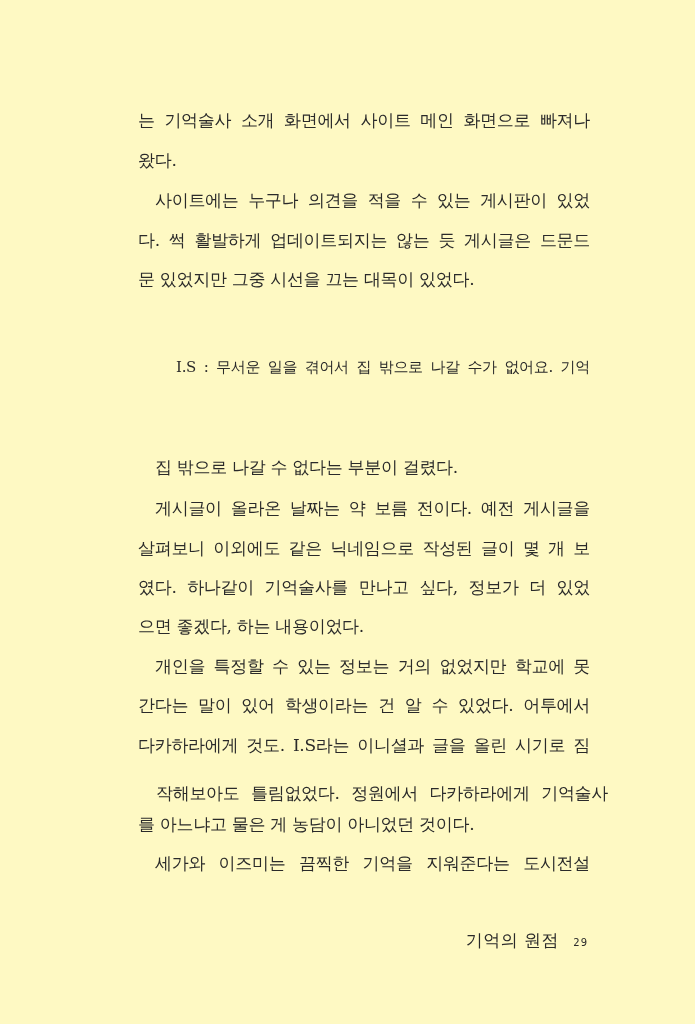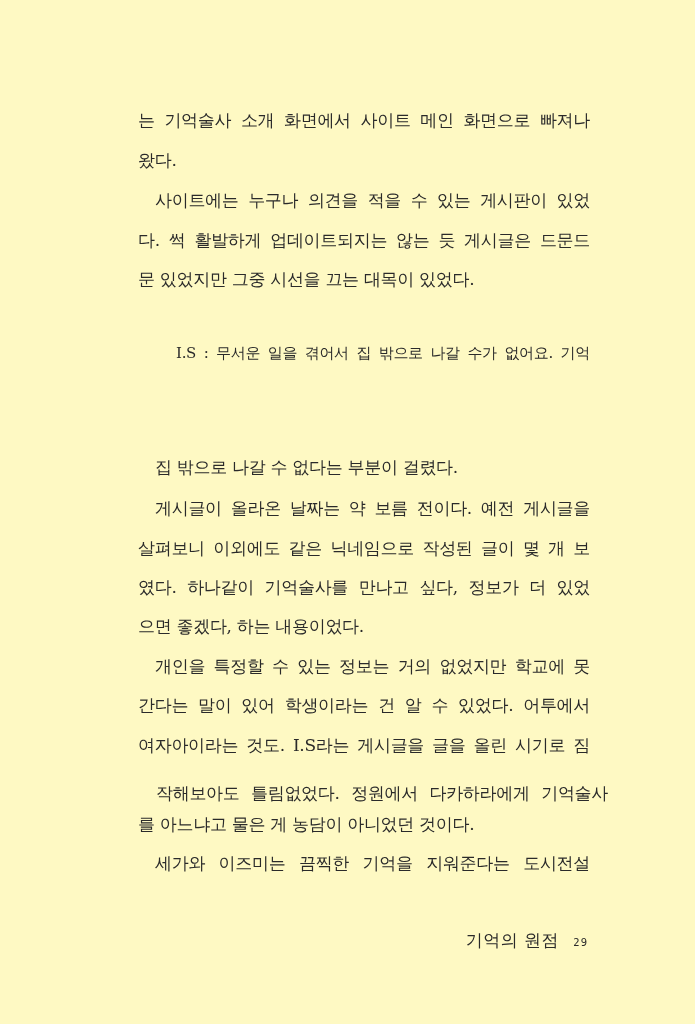--- a/index.html
+++ b/index.html
@@ -78,32 +78,32 @@
 
 <div class="page">
 
   <div class="line" style="top:108px;">는 기억술사 소개 화면에서 사이트 메인 화면으로 빠져나</div>
   <div class="line last" style="top:148px;">왔다.</div>
 
   <div class="line indent" style="top:188px;">사이트에는 누구나 의견을 적을 수 있는 게시판이 있었</div>
   <div class="line" style="top:228px;">다. 썩 활발하게 업데이트되지는 않는 듯 게시글은 드문드</div>
   <div class="line last" style="top:267px;">문 있었지만 그중 시선을 끄는 대목이 있었다.</div>
 
-  <div class="quote" style="top:342px;">I.S : 무서운 일을 겪어서 집 밖으로 나갈 수가 없어요. 기억</div>
+  <div class="quote" style="top:356px;">I.S : 무서운 일을 겪어서 집 밖으로 나갈 수가 없어요. 기억</div>
 
   <div class="line indent last" style="top:455px;">집 밖으로 나갈 수 없다는 부분이 걸렸다.</div>
 
   <div class="line indent" style="top:496px;">게시글이 올라온 날짜는 약 보름 전이다. 예전 게시글을</div>
   <div class="line" style="top:536px;">살펴보니 이외에도 같은 닉네임으로 작성된 글이 몇 개 보</div>
   <div class="line" style="top:575px;">였다. 하나같이 기억술사를 만나고 싶다, 정보가 더 있었</div>
   <div class="line indent" style="top:654px;">개인을 특정할 수 있는 정보는 거의 없었지만 학교에 못</div>
 
   <div class="line last" style="top:614px;">으면 좋겠다, 하는 내용이었다.</div>
   <div class="line" style="top:693px;">간다는 말이 있어 학생이라는 건 알 수 있었다. 어투에서</div>
-  <div class="line" style="top:733px;">여자아이라는 것도. I.S라는 게시글을 글을 올린 시기로 짐</div>
+  <div class="line" style="top:733px;">다카하라에게 것도. I.S라는 이니셜과 글을 올린 시기로 짐</div>
   <div class="line" style="top:781px;margin-left:18px;">작해보아도 틀림없었다. 정원에서 다카하라에게 기억술사</div>
   <div class="line last" style="top:812px;">를 아느냐고 물은 게 농담이 아니었던 것이다.</div>
 
   <div class="line indent" style="top:851px;">세가와 이즈미는 끔찍한 기억을 지워준다는 도시전설</div>
 
   <div class="footer">
     <span class="title">기억의 원점</span>
     <span class="num">29</span>
   </div>
 

